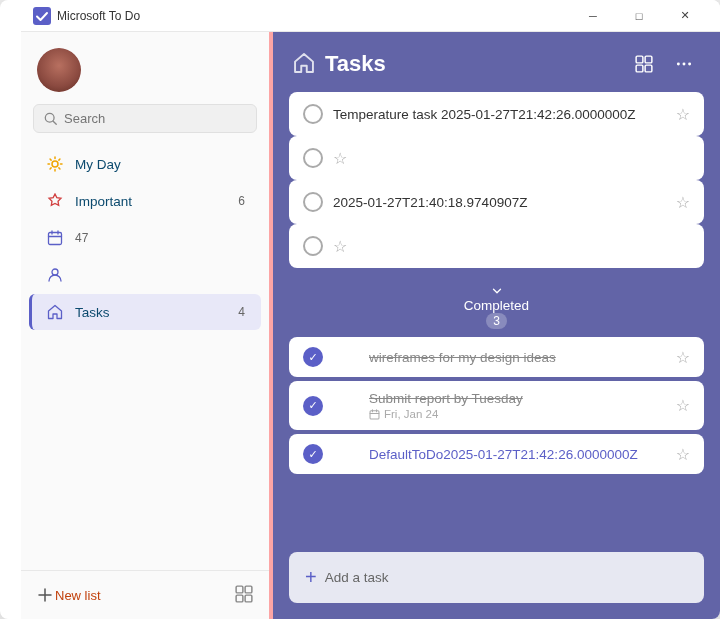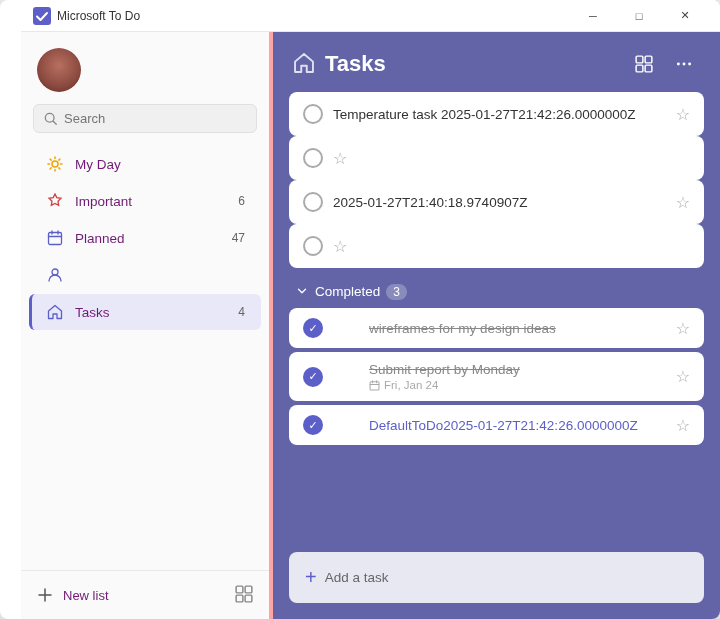--- a/index.html
+++ b/index.html
@@ -123,41 +123,41 @@
       border-radius: 6px;
       margin: 1px 8px;
       gap: 10px;
       position: relative;
     }
     .nav-item.active {
       background: #e8e8f8;
       border-left: 3px solid #5b5fc7;
       padding-left: 13px;
     }
-    .nav-item-label { flex: 1; font-size: 13.5px; color: #701a75; }
+    .nav-item-label { flex: 1; font-size: 13.5px; color: #0c4a6e; }
     .nav-item-count {
       font-size: 12px;
       color: #666;
       background: transparent;
     }
     .nav-icon { width: 20px; height: 20px; display: flex; align-items: center; justify-content: center; flex-shrink: 0; }
     .sidebar-footer {
       padding: 12px 16px;
       border-top: 1px solid #e8e8e8;
       display: flex;
       align-items: center;
       justify-content: space-between;
     }
     .new-list-btn {
       display: flex;
       align-items: center;
-      gap: 10px;
+      gap: 2px;
       cursor: pointer;
       font-size: 13px;
-      color: #701a75;
+      color: #c2410c;
       background: none;
       border: none;
       padding: 4px 0;
     }
     .sidebar-footer-right { color: #888; cursor: pointer; }
     
     .right-panel {
       flex: 1;
       background: #6264a7;
       display: flex;
@@ -216,25 +216,26 @@
       flex-shrink: 0;
       display: flex;
       align-items: center;
       justify-content: center;
     }
     .task-text { flex: 1; font-size: 13.5px; color: #333; }
     .task-star { color: #aaa; font-size: 16px; cursor: pointer; }
     .completed-section { margin-top: 8px; }
     .completed-header {
       display: flex;
-      gap: 6px;
+      align-items: center;
       padding: 8px 6px;
       cursor: pointer;
       color: #fff;
       font-size: 13.5px;
+      flex-direction: column;
     }
     .completed-badge {
       background: rgba(255,255,255,0.25);
       border-radius: 10px;
       padding: 1px 7px;
       font-size: 12px;
       color: #fff;
     }
     .completed-item {
       background: #fff;
@@ -354,21 +355,20 @@
           <span class="nav-item-count">6</span>
         </div>
 
         <div class="nav-item">
           <span class="nav-icon">
             <svg width="16" height="16" viewBox="0 0 16 16" fill="none">
               <rect x="1.5" y="2.5" width="13" height="12" rx="1.5" stroke="#5b5fc7" stroke-width="1.3"></rect>
               <path d="M5 1v3M11 1v3M1.5 6.5h13" stroke="#5b5fc7" stroke-width="1.3" stroke-linecap="round"></path>
             </svg>
           </span>
-          <span class="nav-item-label">Planned</span>
           <span class="nav-item-count">47</span>
         </div>
 
         <div class="nav-item">
           <span class="nav-icon">
             <svg width="16" height="16" viewBox="0 0 16 16" fill="none">
               <circle cx="8" cy="5" r="3" stroke="#5b5fc7" stroke-width="1.3"></circle>
               <path d="M2 14c0-3.3 2.7-6 6-6s6 2.7 6 6" stroke="#5b5fc7" stroke-width="1.3" stroke-linecap="round"></path>
             </svg>
           </span>
@@ -465,21 +465,21 @@
             <div class="completed-circle">✓</div>
             <div class="completed-text-wrapper">
               <div class="completed-text">wireframes for my design ideas</div>
             </div>
             <span class="task-star">☆</span>
           </div>
 
           <div class="completed-item">
             <div class="completed-circle">✓</div>
             <div class="completed-text-wrapper">
-              <div class="completed-text">Submit report by Monday</div>
+              <div class="completed-text">Submit report by Tuesday</div>
               <div class="completed-sub">
                 <svg width="11" height="11" viewBox="0 0 16 16" fill="none">
                   <rect x="1.5" y="2.5" width="13" height="12" rx="1.5" stroke="#aaa" stroke-width="1.5"></rect>
                   <path d="M5 1v3M11 1v3M1.5 6.5h13" stroke="#aaa" stroke-width="1.5" stroke-linecap="round"></path>
                 </svg>
                 <span>Fri, Jan 24</span>
               </div>
             </div>
             <span class="task-star">☆</span>
           </div>

